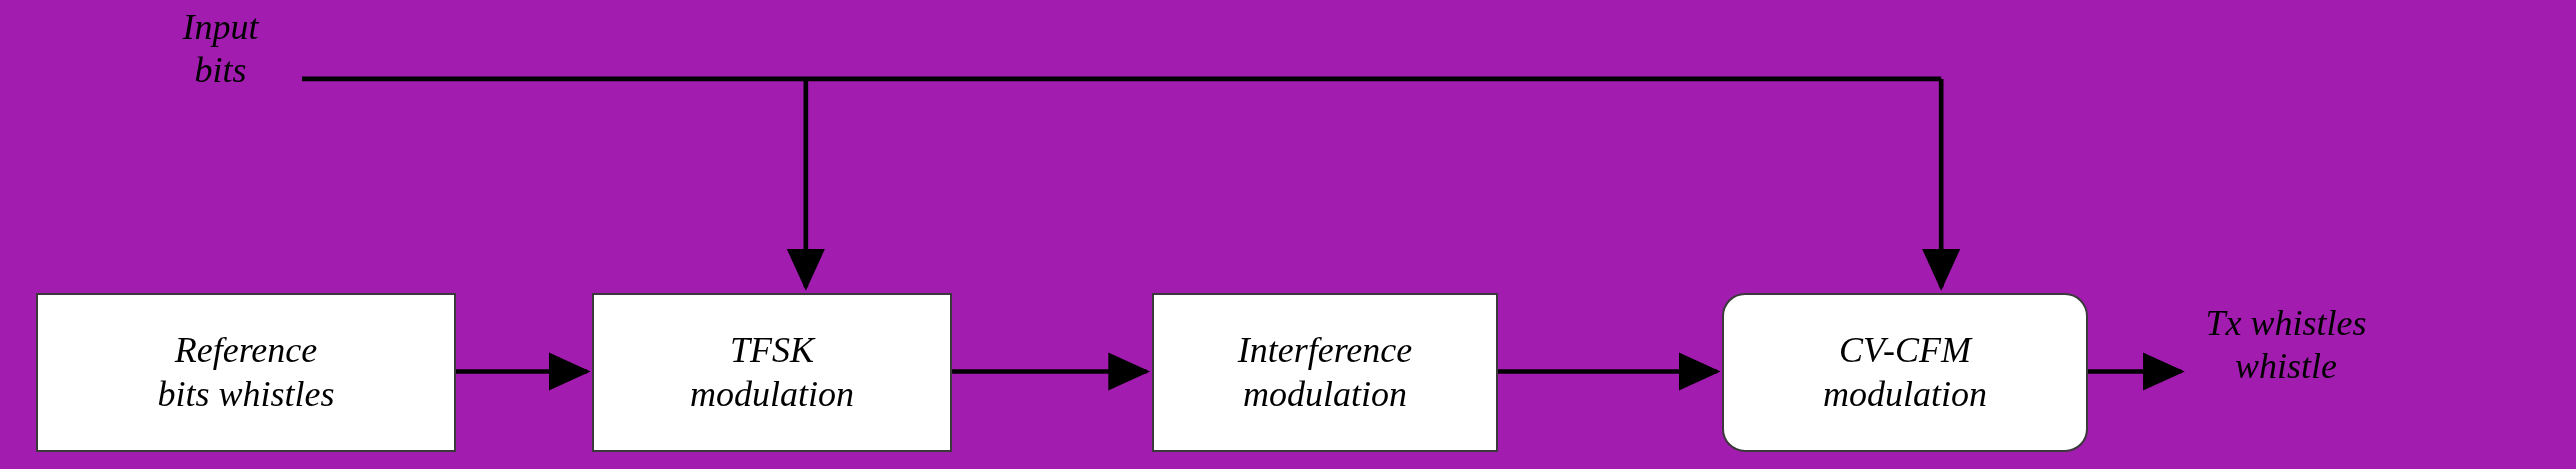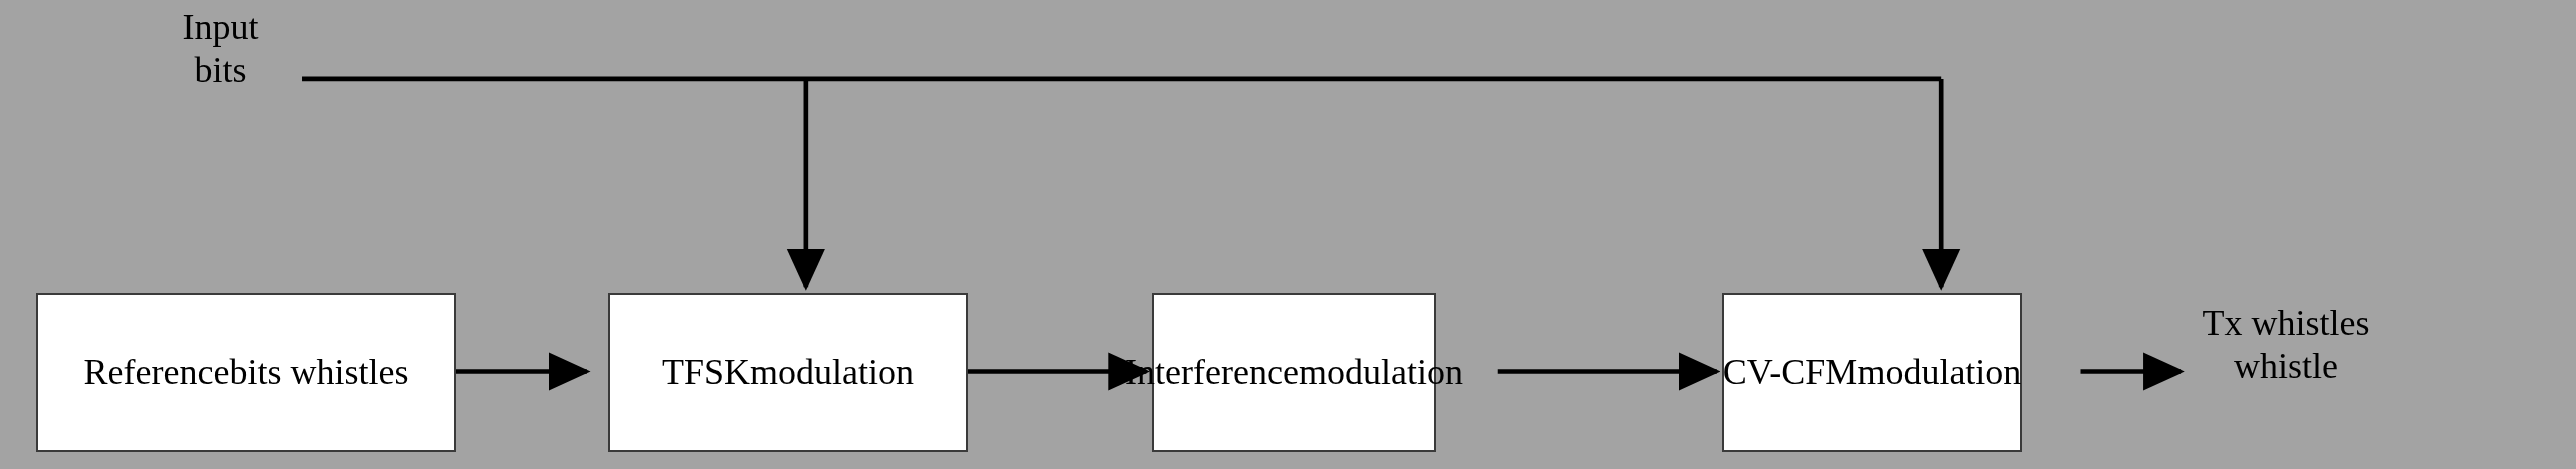--- a/index.html
+++ b/index.html
@@ -7,30 +7,31 @@
     padding: 0;
     background: #ffffff;
   }
   body {
     font-family: "Liberation Serif", "DejaVu Serif", serif;
   }
   #diagram-root {
     position: relative;
     width: 2576px;
     height: 469px;
-    background: #a3a3a3;
+    background: #a21caf;
     overflow: hidden;
+    font-style: italic;
   }
   .node-box {
     position: absolute;
     box-sizing: border-box;
     border: 2.3px solid #3a3a3a;
     background: #ffffff;
     display: flex;
-    flex-direction: row;
+    flex-direction: column;
     align-items: center;
     justify-content: center;
     text-align: right;
     color: #000000;
     font-size: 36px;
     line-height: 1.22;
   }
   .node-line {
     display: block;
     white-space: nowrap;
@@ -83,31 +84,31 @@
   <div class="io-label" style="left:143px; top:6.2px; width:155px;">
     <span class="node-line">Input</span>
     <span class="node-line">bits</span>
   </div>
 
   <div class="node-box" style="left:36px; top:293px; width:420px; height:159px;">
     <span class="node-line">Reference</span>
     <span class="node-line">bits whistles</span>
   </div>
 
-  <div class="node-box" style="left:608px; top:293px; width:360px; height:159px;">
+  <div class="node-box" style="left:592px; top:293px; width:360px; height:159px;">
     <span class="node-line">TFSK</span>
     <span class="node-line">modulation</span>
   </div>
 
-  <div class="node-box" style="left:1152px; top:293px; width:284px; height:159px;">
+  <div class="node-box" style="left:1152px; top:293px; width:346px; height:159px;">
     <span class="node-line">Interference</span>
     <span class="node-line">modulation</span>
   </div>
 
-  <div class="node-box" style="left:1722px; top:293px; width:300px; height:159px;">
+  <div class="node-box" style="left:1722px; top:293px; width:366px; height:159px;border-radius:23px;">
     <span class="node-line">CV-CFM</span>
     <span class="node-line">modulation</span>
   </div>
 
   <div class="io-label" style="left:2197px; top:302px; width:178px;">
     <span class="node-line">Tx whistles</span>
     <span class="node-line">whistle</span>
   </div>
 
 </div>

